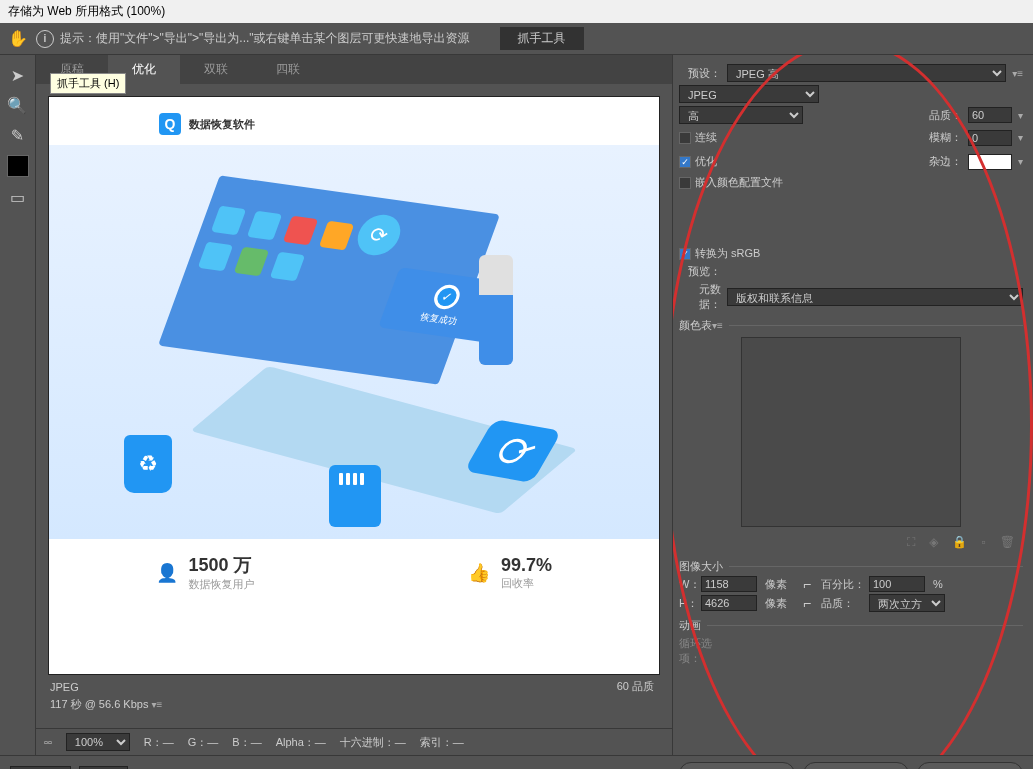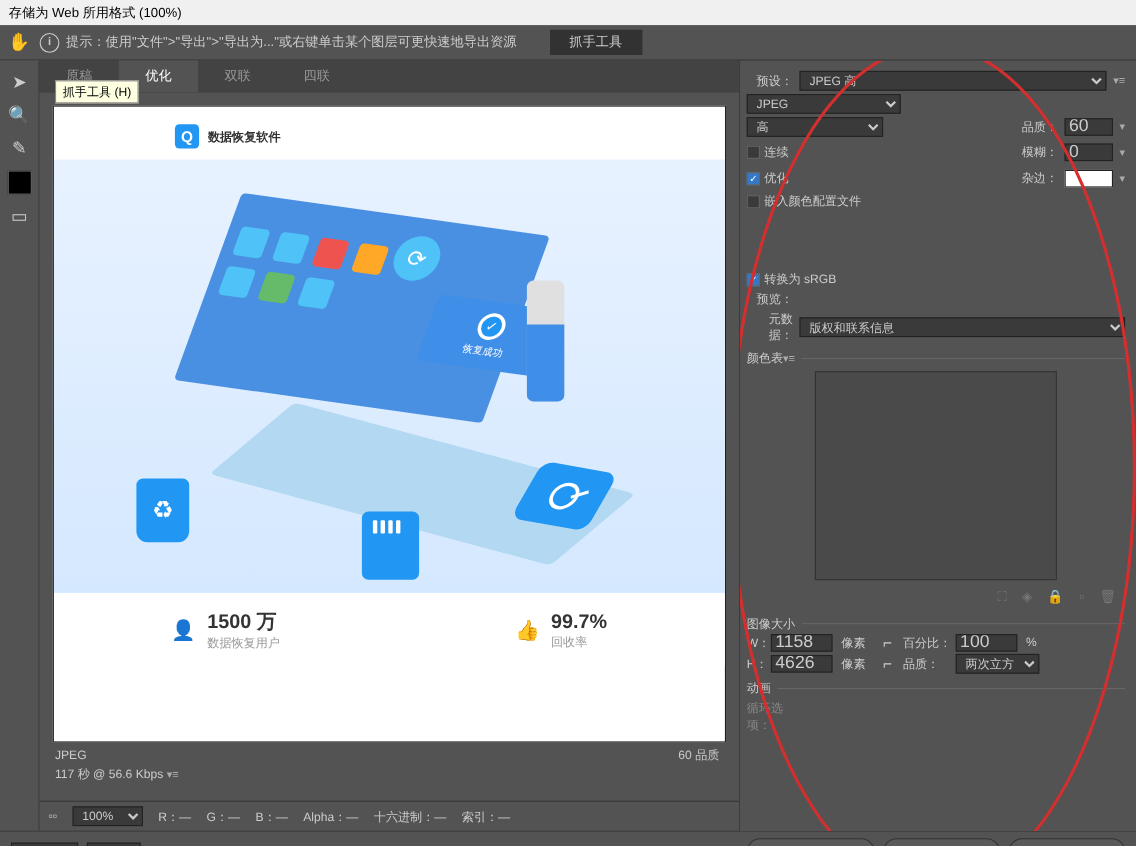--- a/index.html
+++ b/index.html
@@ -58,21 +58,21 @@
 .meta-line { line-height: 1.5; }
 .meta-right { position: absolute; right: 6px; top: 4px; }
 .bottom-ctrl { display: flex; align-items: center; gap: 14px; padding: 4px 8px; background: #535353; border-top: 1px solid #383838; }
 .zoom-sel { background: #3a3a3a; border: 1px solid #222; color: #ccc; padding: 1px 4px; font-size: 11px; width: 64px; }
 .info-field { font-size: 11px; color: #ccc; }
 .right-panel { flex: 1; background: #535353; padding: 6px 10px 6px 6px; overflow-y: auto; border-left: 1px solid #383838; position: relative; }
 .red-ellipse { position: absolute; left: -10px; top: -15px; width: 370px; height: 770px; border: 3px solid #d32f2f; border-radius: 50%; pointer-events: none; z-index: 100; }
 .panel-row { display: flex; align-items: center; margin: 3px 0; gap: 6px; }
 .panel-label { width: 42px; font-size: 11px; text-align: right; }
 .panel-select { flex: 1; background: #3a3a3a; border: 1px solid #222; color: #ccc; padding: 2px 4px; font-size: 11px; height: 18px; }
-.panel-input { width: 44px; background: #3a3a3a; border: 1px solid #222; color: #ccc; padding: 1px 3px; font-size: 16px; height: 16px; }
+.panel-input { width: 44px; background: #3a3a3a; border: 1px solid #222; color: #ccc; padding: 1px 3px; font-size: 11px; height: 16px; }
 .checkbox-row { display: flex; align-items: center; gap: 4px; margin: 3px 0; font-size: 11px; }
 .checkbox { width: 12px; height: 12px; border: 1px solid #666; background: #3a3a3a; display: flex; align-items: center; justify-content: center; font-size: 9px; }
 .checkbox.checked { background: #3478c8; color: #fff; }
 .color-well { width: 44px; height: 16px; background: #fff; border: 1px solid #222; }
 .section-title { font-size: 11px; color: #ccc; margin: 6px 0 2px; display: flex; align-items: center; }
 .section-title::after { content: ""; flex: 1; height: 1px; background: #666; margin-left: 6px; }
 .color-table-box { width: 220px; height: 190px; border: 1px solid #333; background: #4a4a4a; margin: 4px auto; }
 .ct-icons { display: flex; gap: 14px; justify-content: flex-end; padding: 4px 8px; color: #777; font-size: 12px; }
 .size-grid { display: grid; grid-template-columns: 18px 60px 34px 14px 44px 60px 14px; gap: 4px; align-items: center; margin: 2px 0; font-size: 11px; }
 .anim-ctrl { display: flex; gap: 4px; align-items: center; padding: 4px 0; }

